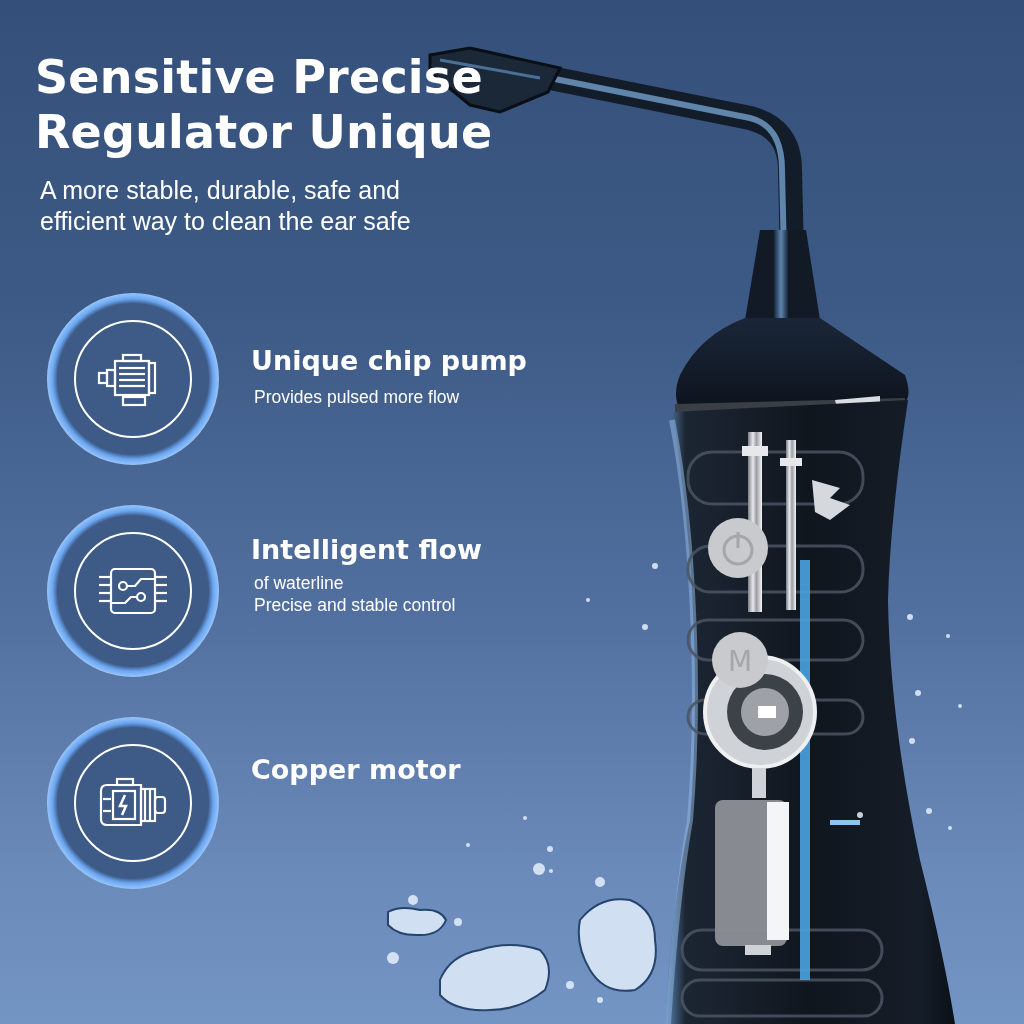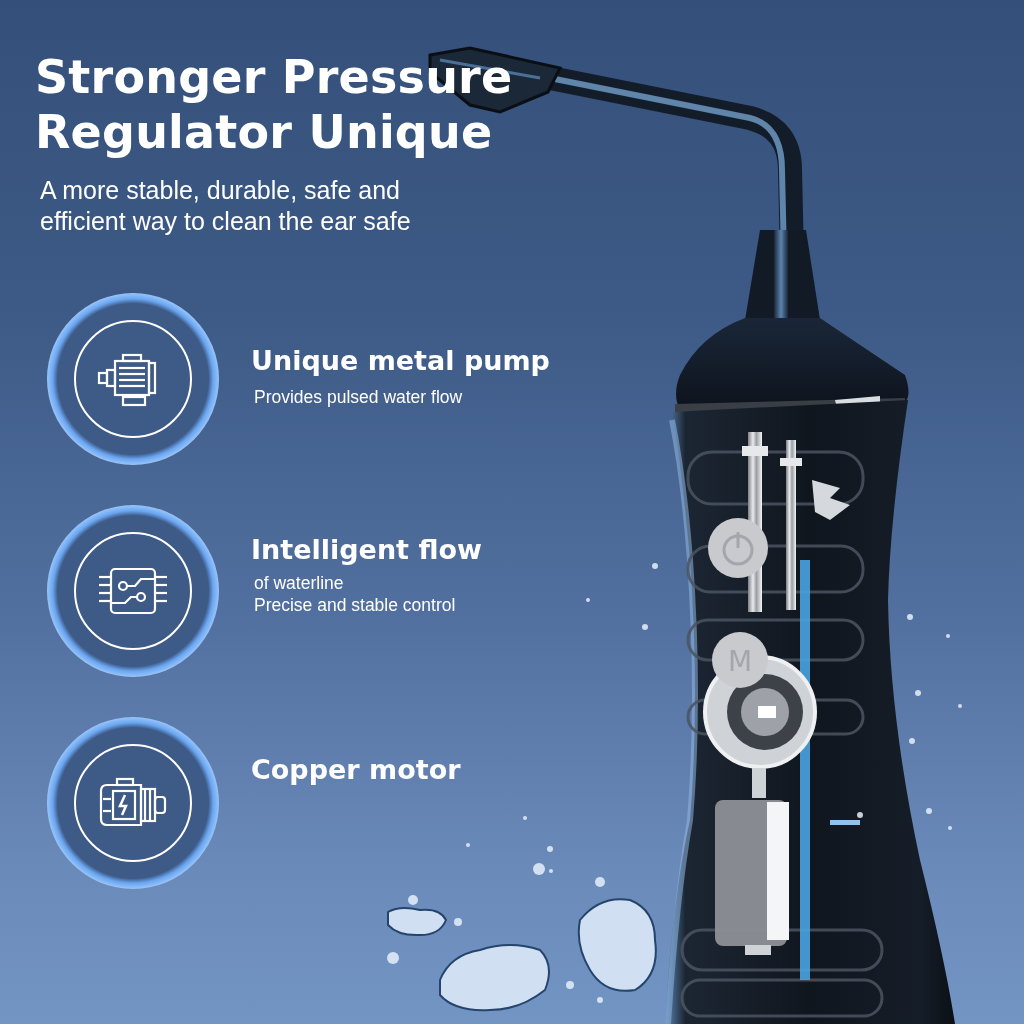--- a/index.html
+++ b/index.html
@@ -155,21 +155,21 @@
         <circle cx="950" cy="828" r="2"></circle>
       <circle cx="860" cy="815" r="3"></circle>
         <circle cx="525" cy="818" r="2"></circle>
         <circle cx="468" cy="845" r="2"></circle>
       <circle cx="588" cy="600" r="2"></circle>
         <circle cx="551" cy="871" r="2"></circle>
     </g>
   </svg>
 
   <h1 class="headline">
-    <span>Stronger Pressure</span>
+    <span>Sensitive Precise</span>
     <span>Regulator Unique</span>
   </h1>
   <p class="subhead">
     <span>A more stable, durable, safe and</span>
     <span>efficient way to clean the ear safe</span>
   </p>
 
   <div class="feature" style="top:293px;">
     <div class="badge">
       <div class="badge-inner"></div>
@@ -179,23 +179,23 @@
         <rect x="22" y="22" width="34" height="34"></rect>
         <rect x="30" y="16" width="18" height="6"></rect>
         <line x1="26" y1="29" x2="52" y2="29"></line>
           <line x1="26" y1="35" x2="52" y2="35"></line>
         <line x1="26" y1="41" x2="52" y2="41"></line>
           <line x1="26" y1="47" x2="52" y2="47"></line>
         <rect x="56" y="24" width="6" height="30"></rect>
         <rect x="30" y="58" width="22" height="8"></rect>
       </svg>
     </div>
-    <h2 class="f-title" style="top:52px;">Unique metal pump</h2>
+    <h2 class="f-title" style="top:52px;">Unique chip pump</h2>
     <p class="f-desc" style="top:93px;">
-      <span>Provides pulsed water flow</span>
+      <span>Provides pulsed more flow</span>
     </p>
   </div>
 
   <div class="feature" style="top:505px;">
     <div class="badge">
       <div class="badge-inner"></div>
       <svg viewBox="0 0 80 80" fill="none" stroke="#ffffff" stroke-width="2.2">
         <rect x="18" y="18" width="44" height="44" rx="4"></rect>
         <line x1="6" y1="26" x2="18" y2="26"></line>
           <line x1="6" y1="34" x2="18" y2="34"></line>

